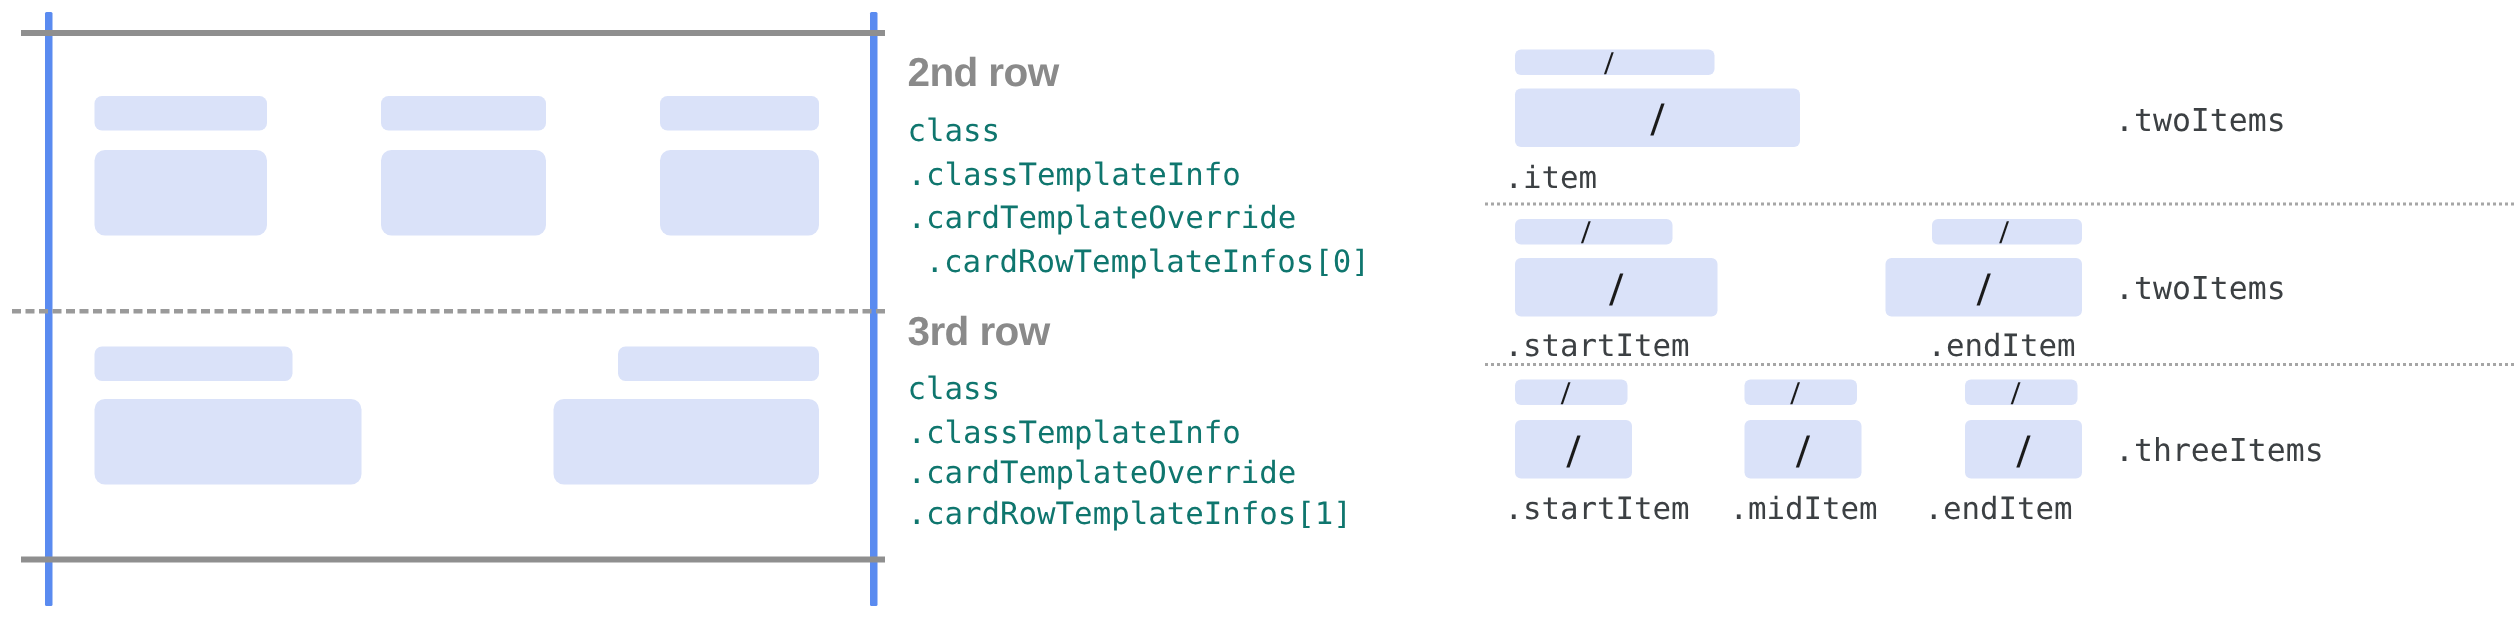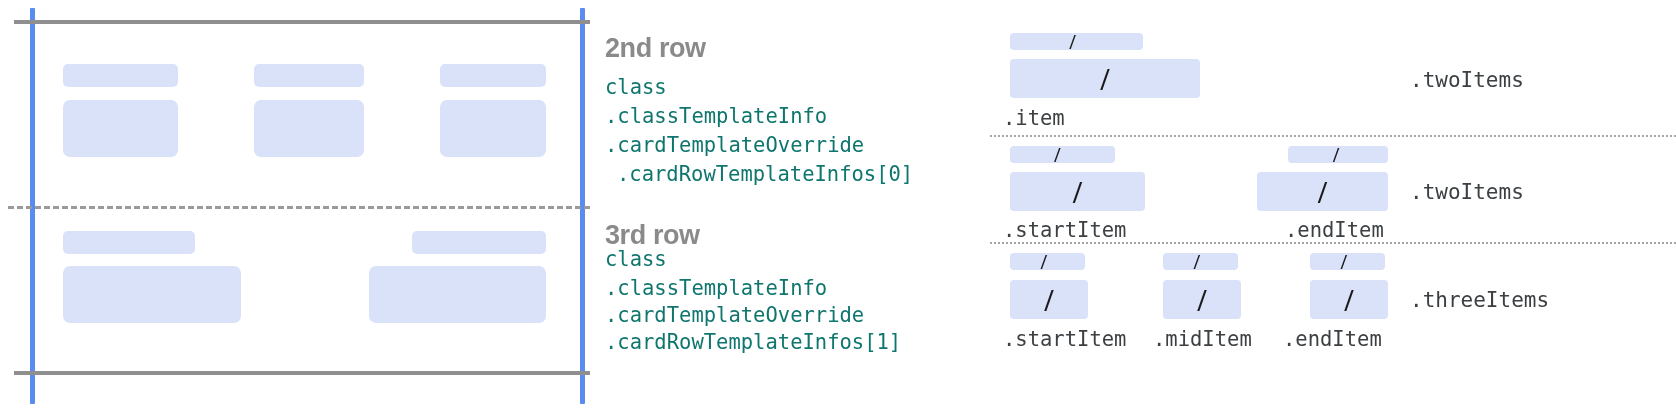--- a/index.html
+++ b/index.html
@@ -105,21 +105,21 @@
   </div>
 
   <div id="annot-col">
 
     <div class="annot-title" style="top:33px;">2nd row</div>
     <div class="annot-line" style="top:75px;">class</div>
     <div class="annot-line" style="top:104px;">.classTemplateInfo</div>
     <div class="annot-line" style="top:133px;">.cardTemplateOverride</div>
     <div class="annot-line" style="top:162px;margin-left:12px;">.cardRowTemplateInfos[0]</div>
 
-    <div class="annot-title" style="top:206px;margin-top:14px;">3rd row</div>
+    <div class="annot-title" style="top:206px;">3rd row</div>
     <div class="annot-line" style="top:247px;">class</div>
     <div class="annot-line" style="top:276px;">.classTemplateInfo</div>
     <div class="annot-line" style="top:303px;">.cardTemplateOverride</div>
     <div class="annot-line" style="top:330px;">.cardRowTemplateInfos[1]</div>
   </div>
 
   <div id="variants-col">
 
     <div class="vbox" style="left:25px; top:33px; width:133px; height:17px;">
       <span class="slash" style="font-size:22px; left:47%;">/</span>

